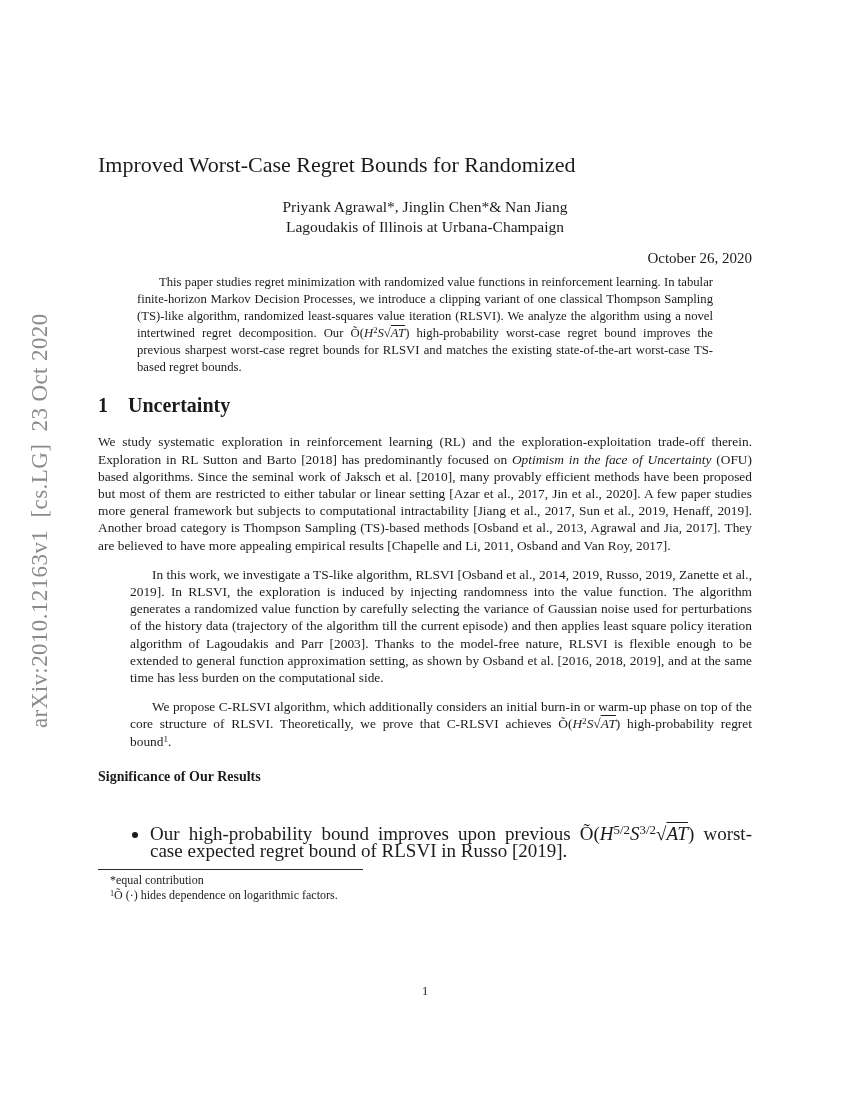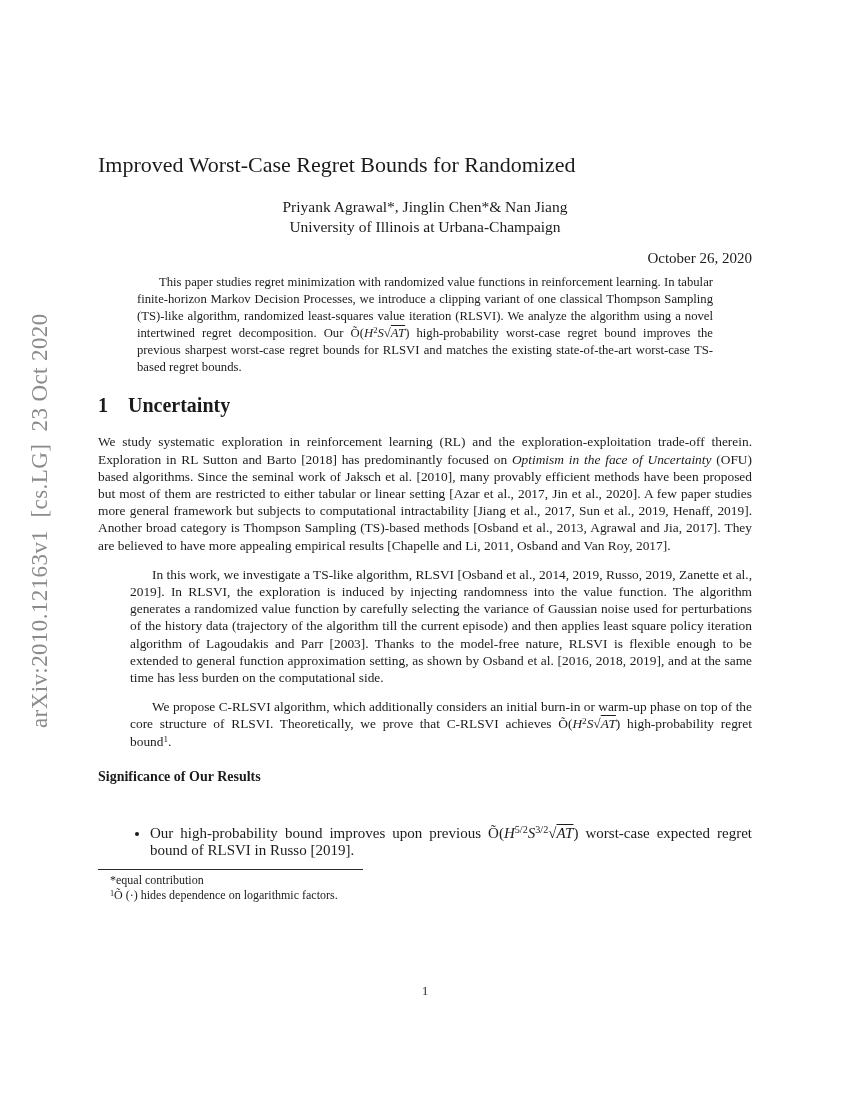--- a/index.html
+++ b/index.html
@@ -46,21 +46,21 @@
   .section-head { margin-top: 17px; font-size: 20px; font-weight: bold; line-height: 26px; }
   .section-head .sec-num { display: inline-block; margin-right: 20px; }
 
   .para { font-size: 13.4px; line-height: 17.2px; text-align: justify; }
   .para-1 { margin-top: 15px; }
   .para-indent { text-indent: 22px; margin-top: 12px; margin-left: 32px; }
 
   .subsection-head { margin-top: 19px; font-size: 14px; font-weight: bold; }
 
   ul.bullets { margin-top: 8px; padding-left: 52px; list-style: disc; }
-  ul.bullets li { font-size: 15px; line-height: 17.2px; text-align: justify; margin-top: 40px; }
+  ul.bullets li { font-size: 19px; line-height: 17.2px; text-align: justify; margin-top: 40px; }
 
   .footnote-rule { margin-top: 10px; width: 265px; border-top: 1.2px solid #2a2a2a; }
   .footnotes { margin-top: 3px; font-size: 12px; line-height: 15px; }
   .footnotes .fn { text-indent: 12px; }
 
   .page-num { position: absolute; left: 0; right: 0; top: 983px; text-align: center; font-size: 13.5px; color: #3a3a3a; }
 
   i { font-style: italic; }
   sup { font-size: 68%; vertical-align: baseline; position: relative; top: -0.45em; line-height: 0; }
   .ol { text-decoration: overline; }
@@ -72,21 +72,21 @@
 
   <div class="arxiv-strip">arXiv:2010.12163v1  [cs.LG]  23 Oct 2020</div>
 
   <div class="content">
 
     <h1 class="title">
       <span class="tl">Improved Worst-Case Regret Bounds for Randomized</span>
     </h1>
 
     <div class="authors">Priyank Agrawal*, Jinglin Chen*&amp; Nan Jiang</div>
-    <div class="affiliation">University of Illinois at Urbana-Champaign</div>
+    <div class="affiliation">Lagoudakis of Illinois at Urbana-Champaign</div>
     <div class="date">October 26, 2020</div>
 
     <p class="abstract-body">This paper studies regret minimization with randomized value functions in reinforcement learning. In tabular finite-horizon Markov Decision Processes, we introduce a clipping variant of one classical Thompson Sampling (TS)-like algorithm, randomized least-squares value iteration (RLSVI). We analyze the algorithm using a novel intertwined regret decomposition. Our Õ(<i>H</i><sup>2</sup><i>S</i>√<span class="ol"><i>AT</i></span>) high-probability worst-case regret bound improves the previous sharpest worst-case regret bounds for RLSVI and matches the existing state-of-the-art worst-case TS-based regret bounds.</p>
 
     <h2 class="section-head">
       <span class="sec-num">1</span><span>Uncertainty</span>
     </h2>
 
     <p class="para para-1">We study systematic exploration in reinforcement learning (RL) and the exploration-exploitation trade-off therein. Exploration in RL Sutton and Barto [2018] has predominantly focused on <i>Optimism in the face of Uncertainty</i> (OFU) based algorithms. Since the seminal work of Jaksch et al. [2010], many provably efficient methods have been proposed but most of them are restricted to either tabular or linear setting [Azar et al., 2017, Jin et al., 2020]. A few paper studies more general framework but subjects to computational intractability [Jiang et al., 2017, Sun et al., 2019, Henaff, 2019]. Another broad category is Thompson Sampling (TS)-based methods [Osband et al., 2013, Agrawal and Jia, 2017]. They are believed to have more appealing empirical results [Chapelle and Li, 2011, Osband and Van Roy, 2017].</p>
     <p class="para para-indent">In this work, we investigate a TS-like algorithm, RLSVI [Osband et al., 2014, 2019, Russo, 2019, Zanette et al., 2019]. In RLSVI, the exploration is induced by injecting randomness into the value function. The algorithm generates a randomized value function by carefully selecting the variance of Gaussian noise used for perturbations of the history data (trajectory of the algorithm till the current episode) and then applies least square policy iteration algorithm of Lagoudakis and Parr [2003]. Thanks to the model-free nature, RLSVI is flexible enough to be extended to general function approximation setting, as shown by Osband et al. [2016, 2018, 2019], and at the same time has less burden on the computational side.</p>

